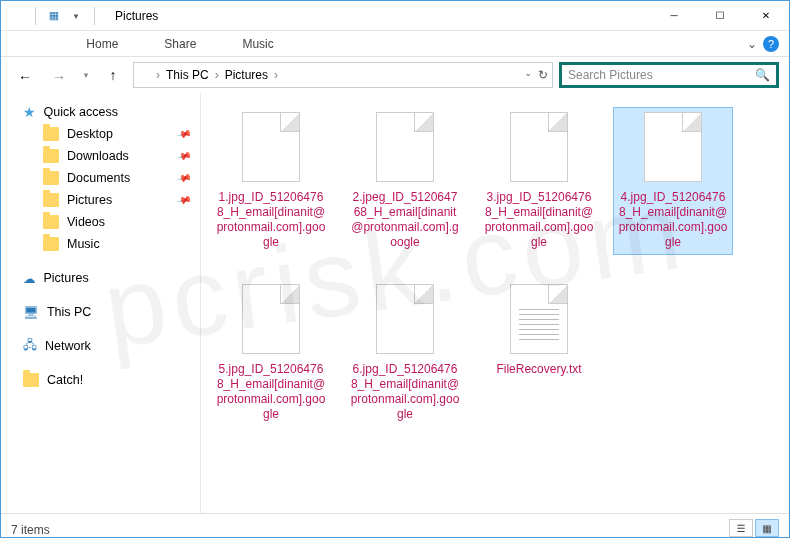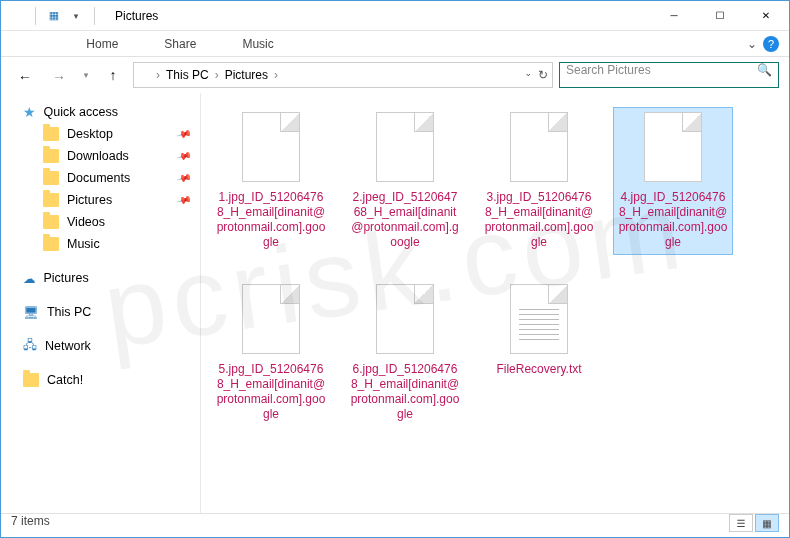--- a/index.html
+++ b/index.html
@@ -23,21 +23,21 @@
 .ribbon .help { width: 16px; height: 16px; border-radius: 50%; background: #1e88e5; color: #fff; font-size: 11px; display: flex; align-items: center; justify-content: center; }
 
 
 .addressrow { height: 36px; display: flex; align-items: center; padding: 4px 10px; gap: 6px; }
 .navbtn { width: 28px; height: 26px; display: flex; align-items: center; justify-content: center; color: #888; font-size: 14px; }
 .navbtn.enabled { color: #000; }
 .addressbar { flex: 1; height: 26px; border: 1px solid #ccc; display: flex; align-items: center; padding: 0 4px; gap: 4px; font-size: 12px; }
 .addressbar .crumb { color: #000; padding: 0 2px; }
 .addressbar .sep { color: #888; }
 .addressbar .addr-icons { margin-left: auto; display: flex; gap: 6px; color: #555; }
-.searchbox { width: 220px; height: 26px; border: 1px solid #0f766e; display: flex; align-items: flex-start; padding: 0 6px; font-size: 12px; color: #888; }
+.searchbox { width: 220px; height: 26px; border: 3px solid #0f766e; display: flex; align-items: center; padding: 0 6px; font-size: 12px; color: #888; }
 .searchbox .sicon { margin-left: auto; color: #555; }
 
 
 .body { display: flex; height: calc(100% - 30px - 26px - 36px - 24px); }
 .nav { width: 200px; border-right: 1px solid #e8e8e8; padding: 8px 0; font-size: 12.5px; overflow: hidden; }
 .nav .group { margin-bottom: 12px; }
 .nav .item { display: flex; align-items: center; height: 22px; padding-left: 22px; gap: 8px; }
 .nav .item.sub { padding-left: 42px; }
 .nav .pin { margin-left: auto; margin-right: 10px; color: #999; font-size: 10px; transform: rotate(30deg); }
 .nav .icon { width: 16px; height: 14px; display: inline-block; position: relative; }
@@ -49,21 +49,21 @@
 .files { display: flex; flex-wrap: wrap; gap: 24px 14px; align-content: flex-start; }
 .file { width: 120px; display: flex; flex-direction: column; align-items: center; text-align: center; font-size: 12px; color: #be185d; padding: 4px; border: 1px solid transparent; }
 .file.selected { border: 1px solid #83c0ef; background: #cce8ff; }
 .file .thumb { width: 72px; height: 72px; position: relative; margin-bottom: 6px; }
 .page { width: 58px; height: 70px; background: #fff; border: 1px solid #ccc; position: absolute; left: 7px; top: 0; }
 .page::before { content:""; position:absolute; top:0; right:0; width:18px; height:18px; background:linear-gradient(135deg,#fff 50%,#e1e1e1 50%); border-left:1px solid #ccc; border-bottom:1px solid #ccc; }
 .page.textfile::after { content:""; position:absolute; left:8px; right:8px; top:24px; bottom:10px; background:repeating-linear-gradient(#bbb 0 1px,transparent 1px 5px); }
 .file .name { line-height: 1.25; word-break: break-all; max-height: 5em; overflow: hidden; }
 
 
-.status { height: 24px; border-top: 1px solid #e1e1e1; display: flex; align-items: flex-start; padding: 0 10px; font-size: 12px; color: #444; }
+.status { height: 24px; border-top: 1px solid #e1e1e1; display: flex; align-items: flex-end; padding: 0 10px; font-size: 12px; color: #444; }
 .status .view-btns { margin-left: auto; display: flex; gap: 2px; }
 .status .vbtn { width: 24px; height: 18px; border: 1px solid #ccc; display:flex; align-items:center; justify-content:center; font-size:10px; }
 .status .vbtn.active { background:#cce8ff; border-color:#83c0ef; }
 
 
 .watermark { position:absolute; top:50%; left:50%; transform:translate(-50%,-50%) rotate(-8deg); font-size:110px; font-weight:300; color:rgba(0,0,0,0.05); letter-spacing:6px; pointer-events:none; white-space:nowrap; z-index:5;}
 </style>
 </head>
 <body>
 

